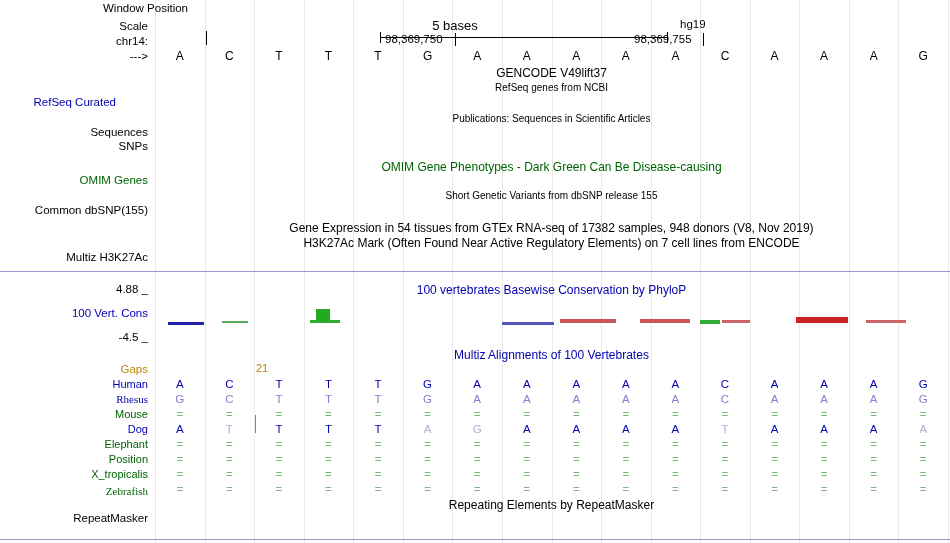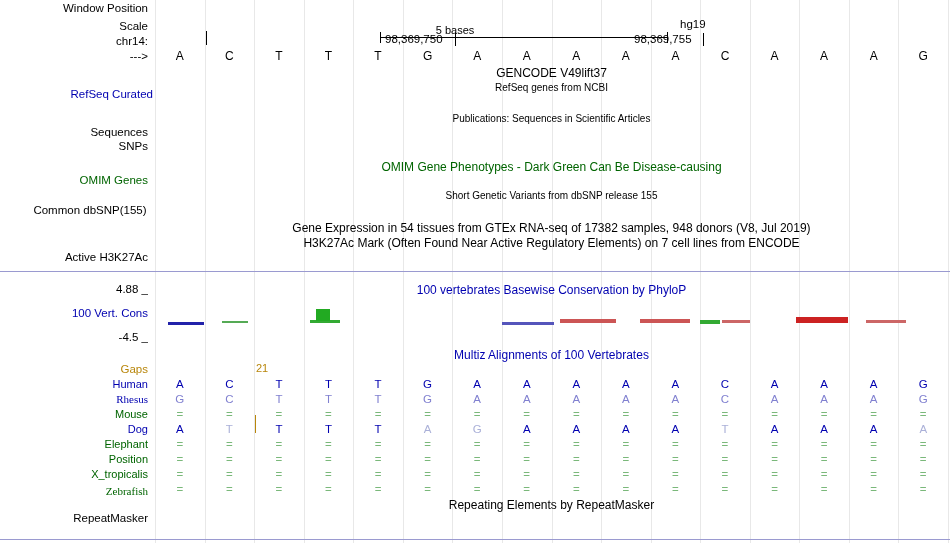--- a/index.html
+++ b/index.html
@@ -94,39 +94,39 @@
       <div class="gl" style="left: 644px;"></div>
       <div class="gl" style="left: 694px;"></div>
       <div class="gl" style="left: 743px;"></div>
       <div class="gl" style="left: 793px;"></div>
     </div>
 
   <div class="sep" style="top:271px;"></div>
   <div class="sep" style="top:539px;"></div>
 
   <div id="left-labels">
-      <div class="lbl" style="left: 0px; top: 2px; width: 148px; color: rgb(0, 0, 0);">Window Position</div>
+      <div class="lbl" style="left: 0px; top: 2px; width: 148px; color: rgb(0, 0, 0); padding-left: 40px;">Window Position</div>
       <div class="lbl" style="left: 0px; top: 20px; width: 148px; color: rgb(0, 0, 0);">Scale</div>
       <div class="lbl" style="left: 0px; top: 35px; width: 148px; color: rgb(0, 0, 0);">chr14:</div>
       <div class="lbl" style="left: 0px; top: 50px; width: 148px; color: rgb(0, 0, 0);">---&gt;</div>
-      <div class="lbl" style="left: 0px; top: 88px; width: 153px; color: rgb(0, 0, 176);">RefSeq Curated</div>
+      <div class="lbl" style="left: 0px; top: 96px; width: 116px; color: rgb(0, 0, 176);">RefSeq Curated</div>
       <div class="lbl" style="left: 0px; top: 126px; width: 148px; color: rgb(0, 0, 0);">Sequences</div>
       <div class="lbl" style="left: 0px; top: 140px; width: 148px; color: rgb(0, 0, 0);">SNPs</div>
       <div class="lbl" style="left: 0px; top: 174px; width: 148px; color: rgb(0, 100, 0);">OMIM Genes</div>
-      <div class="lbl" style="left: 16px; top: 204px; width: 148px; color: rgb(0, 0, 0); text-align: center;">Common dbSNP(155)</div>
-      <div class="lbl" style="left: 0px; top: 251px; width: 148px; color: rgb(0, 0, 0);">Active H3K27Ac</div>
+      <div class="lbl" style="left: 0px; top: 204px; width: 148px; color: rgb(0, 0, 0);">Common dbSNP(155)</div>
+      <div class="lbl" style="left: 0px; top: 251px; width: 148px; color: rgb(0, 0, 0);">Multiz H3K27Ac</div>
       <div class="lbl" style="left: 0px; top: 283px; width: 148px; color: rgb(0, 0, 0);">4.88 _</div>
       <div class="lbl" style="left: 0px; top: 307px; width: 148px; color: rgb(0, 0, 176);">100 Vert. Cons</div>
       <div class="lbl" style="left: 0px; top: 331px; width: 148px; color: rgb(0, 0, 0);">-4.5 _</div>
       <div class="lbl" style="left: 0px; top: 363px; width: 148px; color: rgb(184, 134, 11);">Gaps</div>
       <div class="lbl" style="left: 0px; top: 512px; width: 148px; color: rgb(0, 0, 0);">RepeatMasker</div>
     </div>
 
 
-  <div class="ctr" id="scale-label" style="left:330px;top:18px;width:250px;font-size:11px;margin-top:6px;">5 bases</div>
+  <div class="ctr" id="scale-label" style="left:330px;top:18px;width:250px;font-size:13px;">5 bases</div>
   <div class="tick" style="left:380px;top:32px;width:1px;height:11px;"></div>
   <div class="tick" style="left:380px;top:37px;width:288px;height:1px;"></div>
   <div class="tick" style="left:667px;top:32px;width:1px;height:11px;"></div>
   <div class="left" id="hg19-label" style="left:680px;top:18px;font-size:11.5px;">hg19</div>
 
   <div class="left" id="pos-left" style="left:385px;top:33px;font-size:11.5px;">98,369,750</div>
   <div class="tick" style="left:455px;top:33px;width:1px;height:13px;"></div>
   <div class="left" id="pos-right" style="left:634px;top:33px;font-size:11.5px;">98,369,755</div>
   <div class="tick" style="left:703px;top:33px;width:1px;height:13px;"></div>
   <div class="tick" style="left:206px;top:31px;width:1px;height:14px;"></div>
@@ -149,21 +149,21 @@
       <span style="left: 848.875px; width: 49.5625px; top: 0px; font-size: 12px;">A</span>
       <span style="left: 898.438px; width: 49.5625px; top: 0px; font-size: 12px;">G</span>
     </div>
 
   <div id="track-titles">
       <div class="ctr" style="left: 155px; width: 793px; top: 66px; color: rgb(0, 0, 0); font-size: 12px;">GENCODE V49lift37</div>
       <div class="ctr" style="left: 155px; width: 793px; top: 82px; color: rgb(0, 0, 0); font-size: 10px;">RefSeq genes from NCBI</div>
       <div class="ctr" style="left: 155px; width: 793px; top: 113px; color: rgb(0, 0, 0); font-size: 10px;">Publications: Sequences in Scientific Articles</div>
       <div class="ctr" style="left: 155px; width: 793px; top: 160px; color: rgb(0, 100, 0); font-size: 12px;">OMIM Gene Phenotypes - Dark Green Can Be Disease-causing</div>
       <div class="ctr" style="left: 155px; width: 793px; top: 190px; color: rgb(0, 0, 0); font-size: 10px;">Short Genetic Variants from dbSNP release 155</div>
-      <div class="ctr" style="left: 155px; width: 793px; top: 221px; color: rgb(0, 0, 0); font-size: 12px;">Gene Expression in 54 tissues from GTEx RNA-seq of 17382 samples, 948 donors (V8, Jul 2019)</div>
+      <div class="ctr" style="left: 155px; width: 793px; top: 221px; color: rgb(0, 0, 0); font-size: 12px;">Gene Expression in 54 tissues from GTEx RNA-seq of 17382 samples, 948 donors (V8, Nov 2019)</div>
       <div class="ctr" style="left: 155px; width: 793px; top: 236px; color: rgb(0, 0, 0); font-size: 12px;">H3K27Ac Mark (Often Found Near Active Regulatory Elements) on 7 cell lines from ENCODE</div>
       <div class="ctr" style="left: 155px; width: 793px; top: 283px; color: rgb(0, 0, 176); font-size: 12px;">100 vertebrates Basewise Conservation by PhyloP</div>
       <div class="ctr" style="left: 155px; width: 793px; top: 348px; color: rgb(0, 0, 176); font-size: 12px;">Multiz Alignments of 100 Vertebrates</div>
       <div class="ctr" style="left: 155px; width: 793px; top: 498px; color: rgb(0, 0, 0); font-size: 12px;">Repeating Elements by RepeatMasker</div>
     </div>
 
   <div class="left" id="gaps-ann" style="font-size: 11px; left: 256px; top: 362px; color: rgb(184, 134, 11);">21</div>
   <div class="tick" style="left:255px;top:415px;width:1px;height:18px;background:#b8860b;"></div>
 
   <div id="cons-plot" style="position:absolute;left:0;top:0;width:950px;height:543px;">

